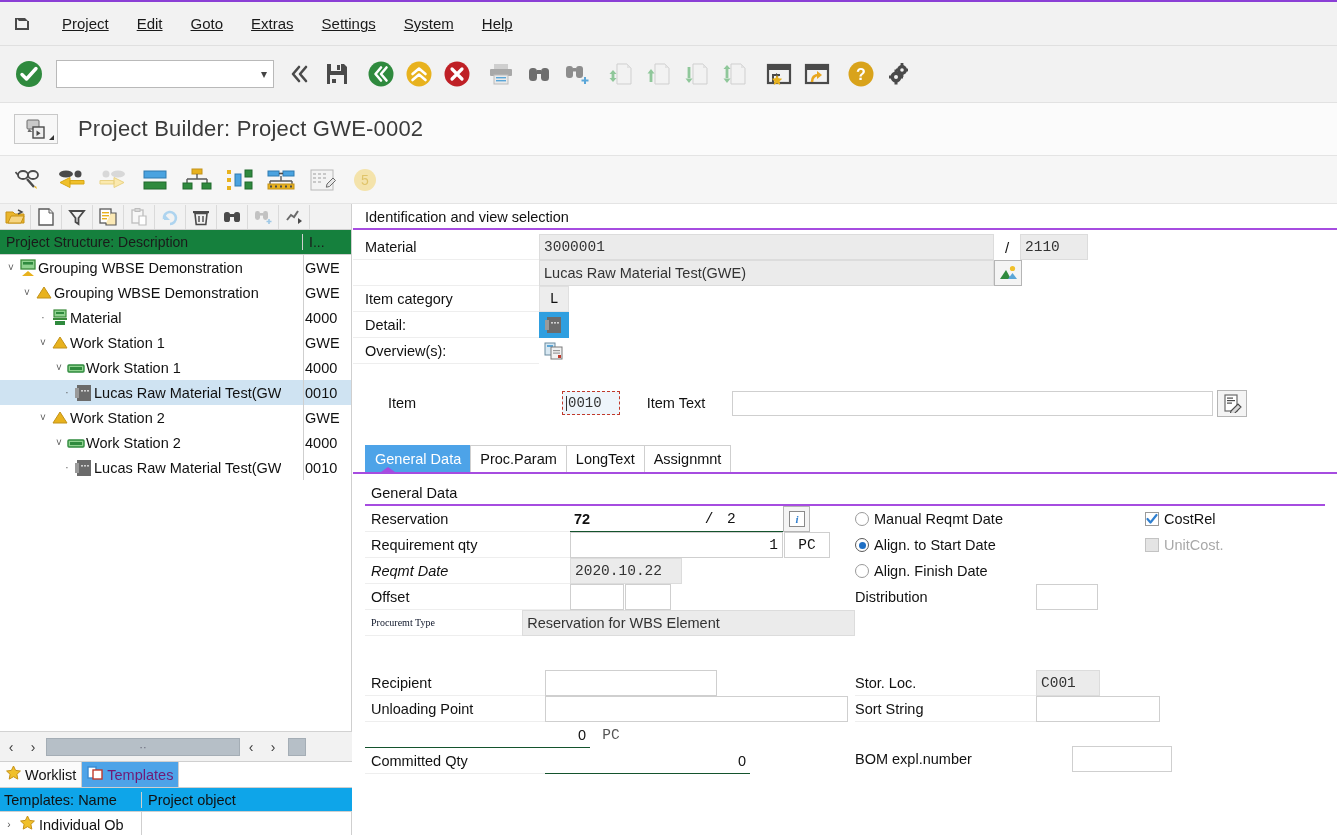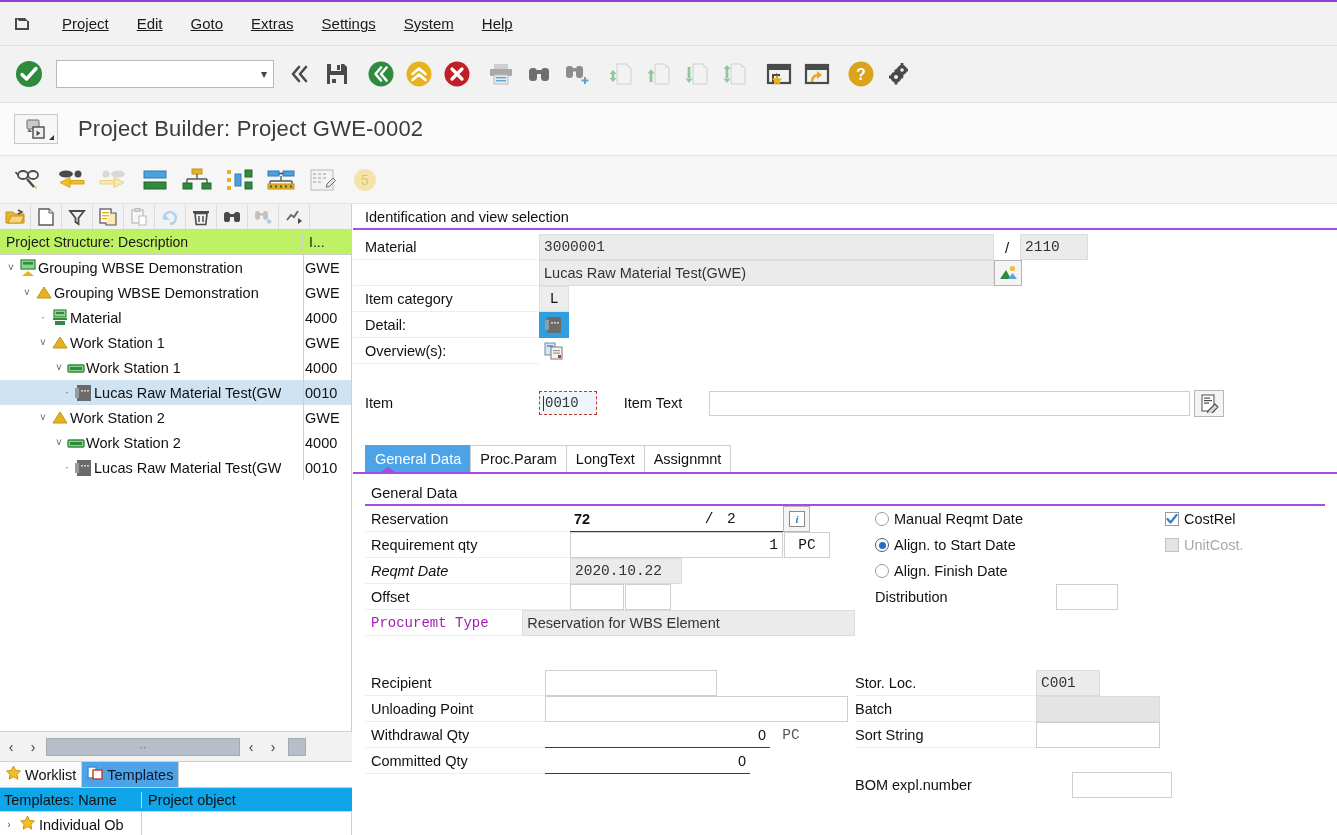--- a/index.html
+++ b/index.html
@@ -93,21 +93,21 @@
   }
   .tree-toolbar {
     height: 26px; background: #f2f2f2; border-bottom: 1px solid #cfcfcf;
     display: flex; align-items: center; overflow: hidden;
   }
   .tt-btn {
     width: 31px; height: 24px; display: flex; align-items: center;
     justify-content: center; border-right: 1px solid #dadada;
   }
   .tree-header {
-    height: 25px; background: #bef264; border-bottom: 1px solid #cfcfcf;
+    height: 25px; background: #15803d; border-bottom: 1px solid #cfcfcf;
     display: flex; align-items: center; font-size: 14px; color: #1a1a1a;
   }
   .th-desc { flex: 1; padding-left: 6px; border-right: 1px solid #cfcfcf; }
   .th-id { width: 48px; padding-left: 6px; }
   .tree-body { position: relative; height: 476px; overflow: hidden; }
   .tree-row {
     height: 25px; display: flex; align-items: center; font-size: 14.5px;
     position: relative; white-space: nowrap;
   }
   .tree-row.sel { background: #cfe3f2; }
@@ -133,21 +133,21 @@
 
   
   .wl-tabs {
     height: 27px; background: #fff; border-top: 1px solid #cfcfcf;
     border-bottom: 1px solid #cfcfcf; display: flex; align-items: stretch;
   }
   .wl-tab {
     display: flex; align-items: center; gap: 3px; padding: 0 5px;
     border-right: 1px solid #cfcfcf; font-size: 14.5px; background: #fbfbfb;
   }
-  .wl-tab.active { background: #4da3e8; color: #0f172a; }
+  .wl-tab.active { background: #4da3e8; color: #701a75; }
   .tpl-header {
     height: 24px; display: flex; align-items: center; font-size: 14.5px;
     border-bottom: 1px solid #cfcfcf; background: #0ea5e9;
   }
   .tpl-h1 { width: 142px; padding-left: 4px; border-right: 1px solid #cfcfcf; }
   .tpl-h2 { flex: 1; padding-left: 6px; }
   .tpl-row { height: 25px; display: flex; align-items: center; font-size: 14.5px; }
   .tpl-c1 { width: 142px; display:flex; align-items:center; gap:3px; padding-left:2px;
             border-right: 1px solid #cfcfcf; height: 25px; overflow:hidden;}
 
@@ -159,21 +159,21 @@
   .sect-title {
     font-size: 14.5px; color: #111; padding: 5px 0 3px 12px;
     border-bottom: 2px solid #a64ce0;
   }
   .row { display: flex; align-items: center; height: 26px; }
   .lbl {
     font-size: 14.5px; color: #111;
     border-bottom: 1px solid #eeeeee;
     height: 26px; display: flex; align-items: center;
   }
-  .lbl.mono { font-family: Liberation Mono, monospace; color: #a21caf; font-size: 14px; }
+  .lbl.mono { font-family: Liberation Serif, serif; color: #0f172a; font-size: 10px; }
   .fld {
     height: 26px; display: flex; align-items: center;
     font-size: 14.5px; padding: 0 4px;
   }
   .fld-in { background: #fff; border: 1px solid #cfcfcf; }
   .fld-ro { background: #ebebeb; border: 1px solid #dcdcdc; color: #333; }
   .fld-flat { background: #fff; border: none; border-bottom: 1px solid #14532d; }
   .mono { font-family: "Liberation Mono", monospace; }
   .iconbtn {
     width: 28px; height: 26px; border: 1px solid #b5b5b5; background: #f4f4f4;
@@ -208,21 +208,21 @@
     display: inline-flex; align-items: center; justify-content: center;
     flex: 0 0 14px; position: relative;
   }
   .chk.dis { background: #e4e4e4; border-color: #c3c3c3; }
   .chk svg { display: none; }
   .chk.on svg { display: block; }
   .optrow { display: flex; align-items: center; gap: 5px; height: 26px; font-size: 14.5px; }
   .optrow.dis { color: #a8a8a8; }
 
   
-  .itemrow { display: flex; align-items: center; height: 34px; }
+  .itemrow { display: flex; align-items: center; height: 34px; padding-left: 23px; }
   .focusfield {
     border: 1px dashed #c0392b; background: #eef5fb; height: 24px;
     display: flex; align-items: center; padding: 0 3px;
     font-family: "Liberation Mono", monospace; font-size: 14px; color: #333;
   }
   .focusfield .caret {
     width: 1px; height: 15px; background: #333; margin-right: 1px;
   }
 </style>
 </head>
@@ -859,21 +859,21 @@
     <div class="tab">LongText</div>
     <div class="tab">Assignmnt</div>
   </div>
   <div class="tabline">
         <span class="notch"></span>
       </div>
 
   <div style="margin-top:9px; padding-left:12px;">
     <div style="font-size:14.5px; border-bottom:2px solid #a64ce0; padding:2px 0 3px 6px; width:960px;">General Data</div>
 
-    <div style="display:flex;gap:20px;">
+    <div style="display:flex;">
 
       <div style="width:490px;">
         <div class="row">
           <div class="lbl" style="width:205px; padding-left:6px;">Reservation</div>
           <div class="fld fld-flat" style="width:125px; font-weight:bold;">72</div>
           <div class="fld fld-flat mono" style="width:28px; justify-content:center;">/</div>
           <div class="fld fld-flat mono" style="width:60px;">2</div>
           <div class="iconbtn" style="width:27px;">
             <svg width="16" height="16" viewBox="0 0 16 16">
                   <rect x="0.5" y="0.5" width="15" height="15" fill="#fff" stroke="#8a8a8a"></rect>
@@ -950,38 +950,33 @@
       <div style="width:490px;">
         <div class="row">
           <div class="lbl" style="width:180px; padding-left:6px;">Recipient</div>
           <div class="fld fld-in" style="width:172px;"></div>
         </div>
         <div class="row">
           <div class="lbl" style="width:180px; padding-left:6px;">Unloading Point</div>
           <div class="fld fld-in" style="width:303px;"></div>
         </div>
         <div class="row">
-          <div class="lbl" style="width:180px; padding-left:6px;">Withdrawal Qty</div>
           <div class="fld fld-flat" style="width:225px; justify-content:flex-end;">0</div>
           <div class="fld mono" style="width:42px; justify-content:center; color:#555;">PC</div>
         </div>
         <div class="row">
           <div class="lbl" style="width:180px; padding-left:6px;">Committed Qty</div>
           <div class="fld fld-flat" style="width:205px; justify-content:flex-end;">0</div>
         </div>
       </div>
 
       <div style="width:460px;">
         <div class="row">
           <div class="lbl" style="width:181px;">Stor. Loc.</div>
           <div class="fld fld-ro mono" style="width:64px;">C001</div>
-        </div>
-        <div class="row">
-          <div class="lbl" style="width:181px;">Batch</div>
-          <div class="fld" style="width:124px; background:#e4e4e4; border:1px solid #dcdcdc;"></div>
         </div>
         <div class="row">
           <div class="lbl" style="width:181px;">Sort String</div>
           <div class="fld fld-in" style="width:124px;"></div>
         </div>
         <div class="row" style="margin-top:24px;gap:36px;">
           <div style="width:181px; font-size:14.5px;">BOM expl.number</div>
           <div class="fld fld-in" style="width:100px;"></div>
         </div>
       </div>

